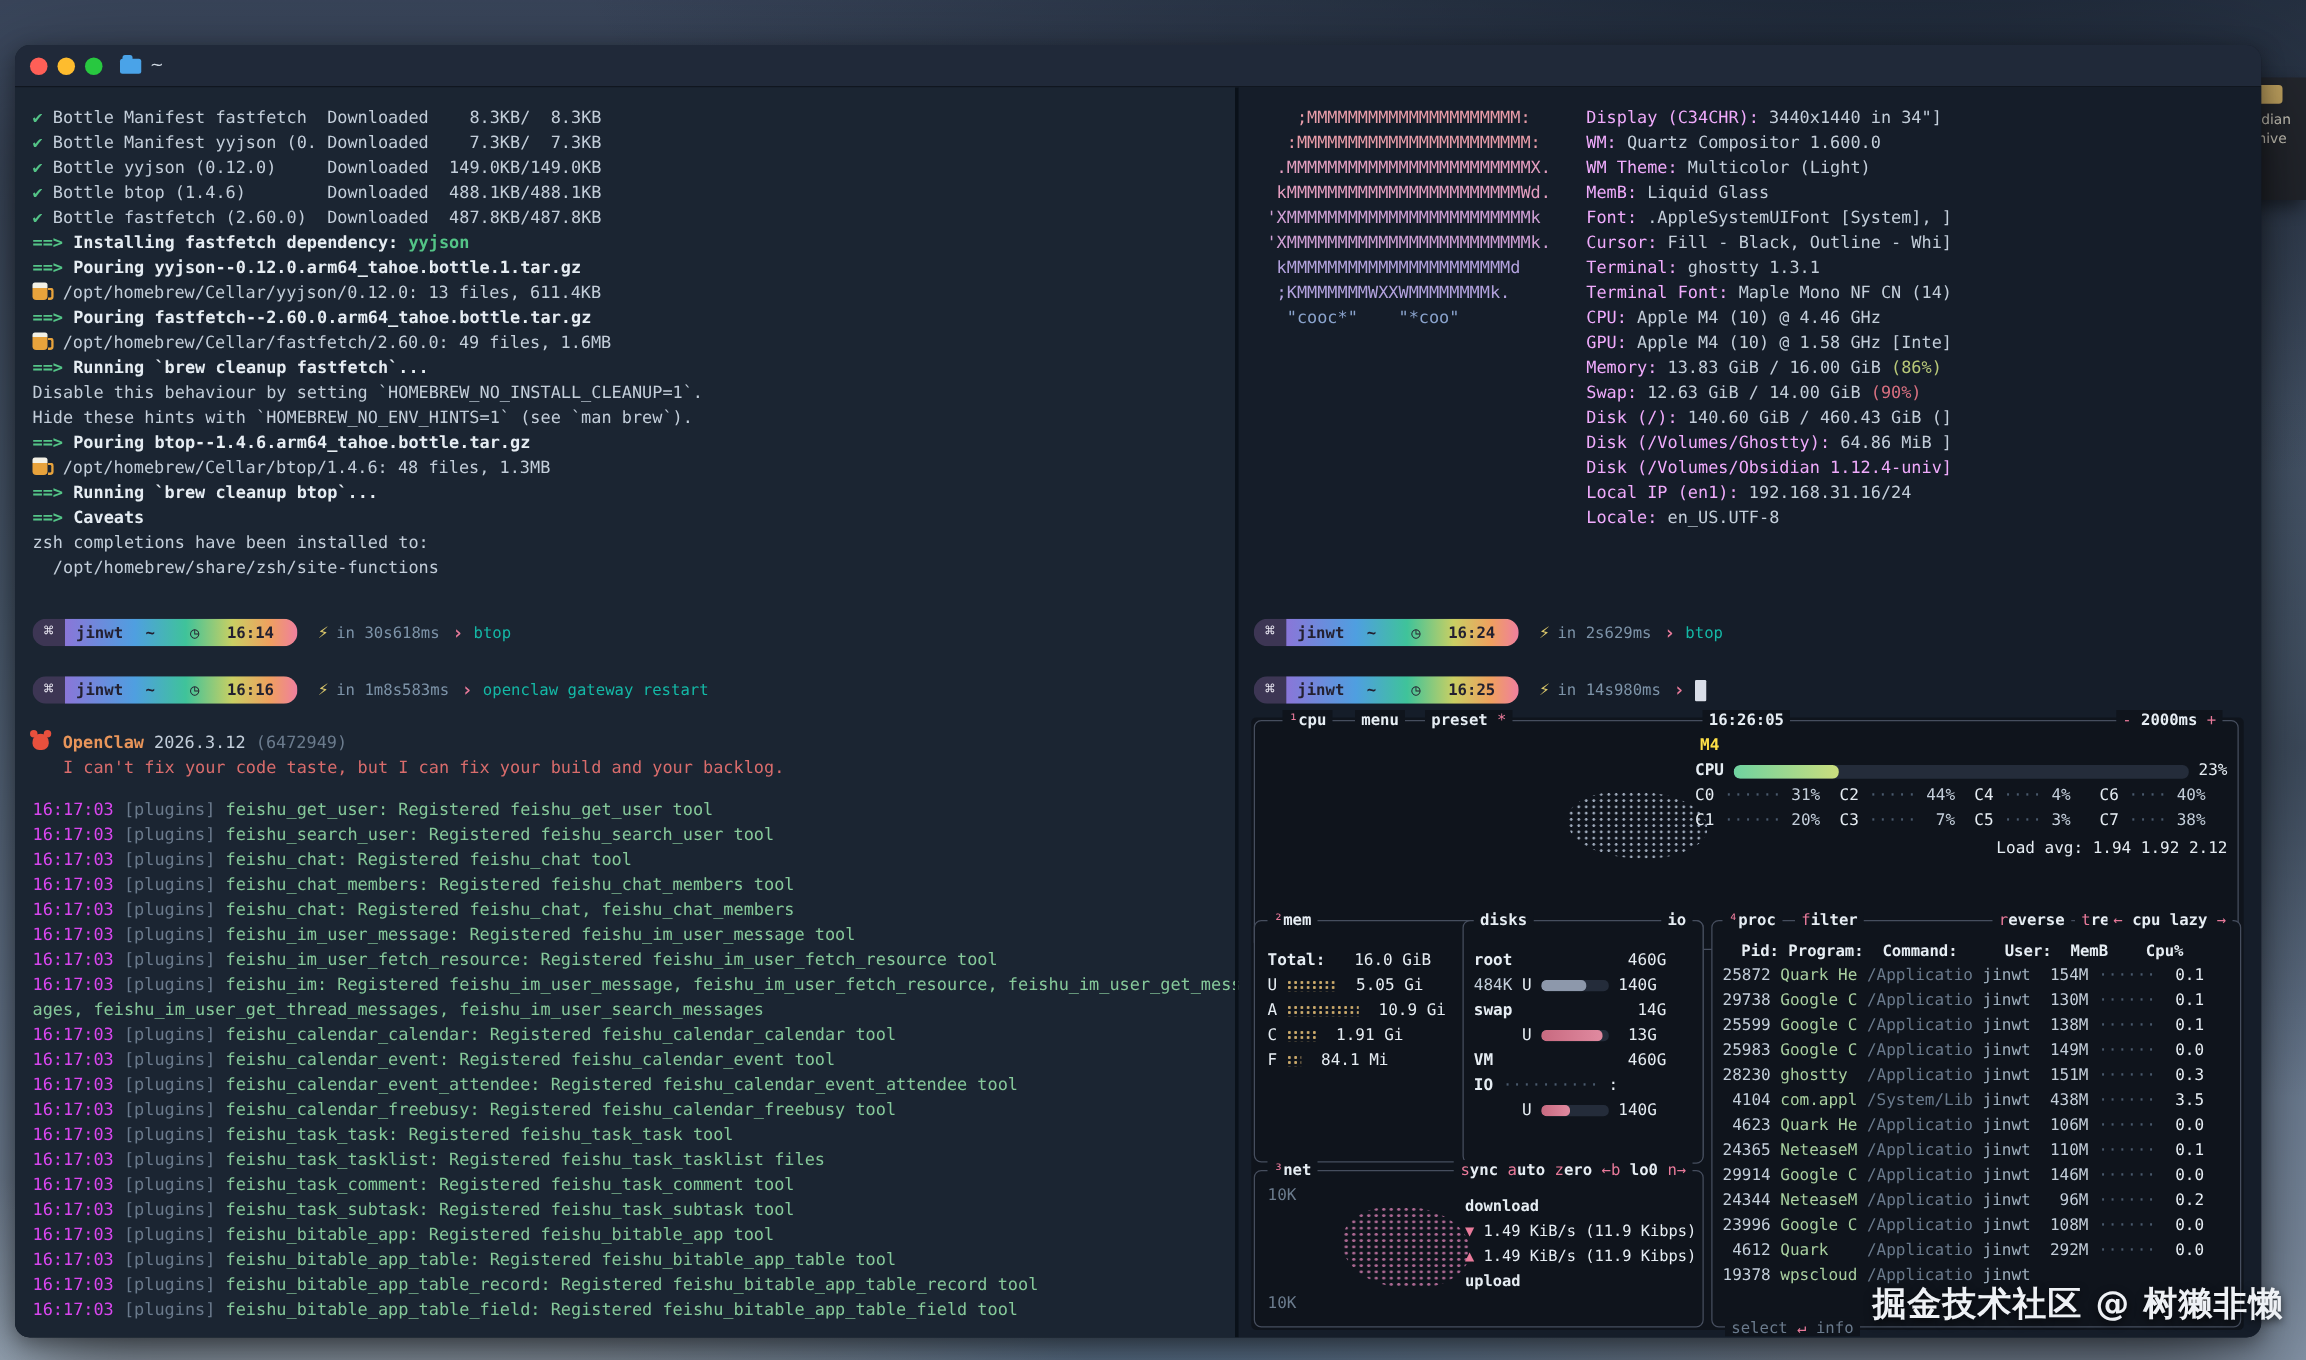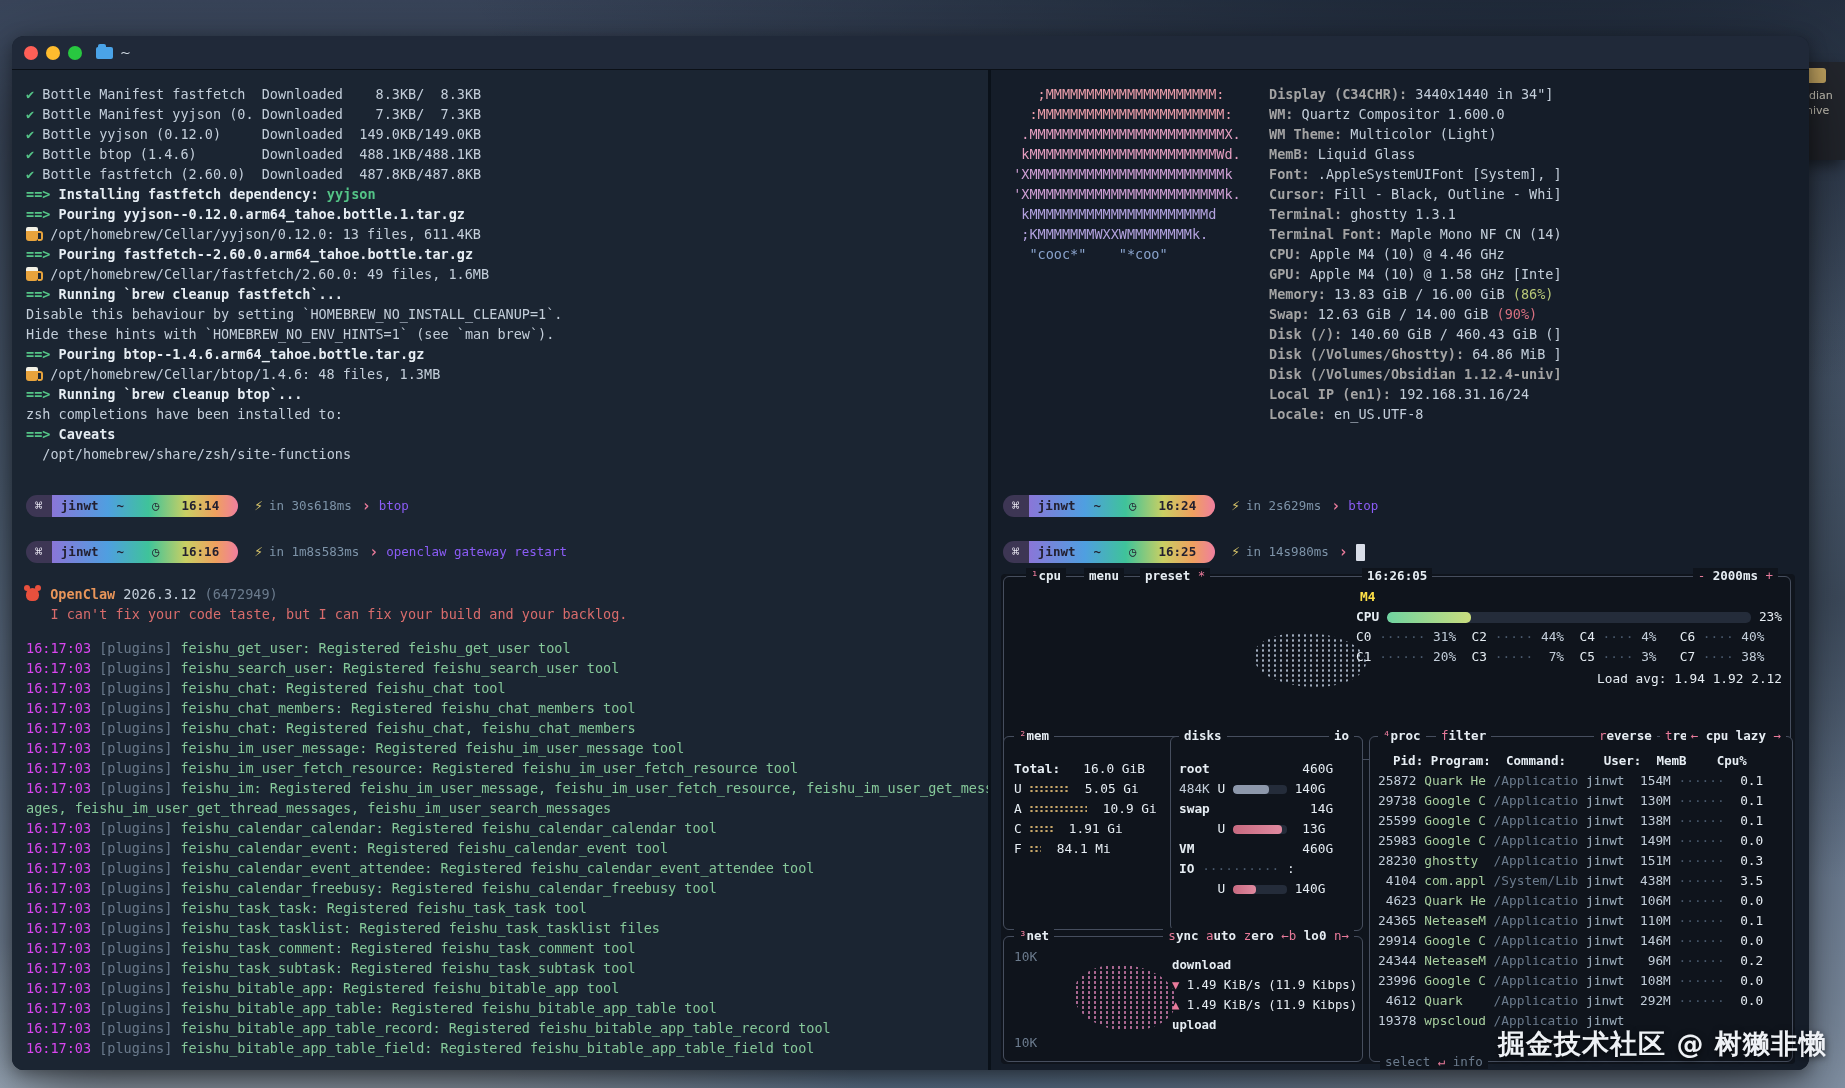--- a/index.html
+++ b/index.html
@@ -32,21 +32,21 @@
   .pane-left{position:absolute;left:0;top:0;width:976px;height:1000px;background:#1b2532;}
   .divider{position:absolute;left:976px;top:0;width:3px;height:1000px;background:#0a1119;}
   .pane-right{position:absolute;left:979px;top:0;width:818px;height:1000px;background:#151d29;}
   .tl{font:13.5px/20px "DejaVu Sans Mono",monospace;white-space:pre;color:#c3ceda;}
   
   .fg{color:#c3ceda;} .wht{color:#e6edf3;} .whtb{color:#e6edf3;font-weight:bold;}
   .dim{color:#6b7b8d;} .dim2{color:#d946ef;} .dots{color:#49596c;}
   .grn{color:#54c487;} .grnb{color:#54c487;font-weight:bold;}
   .msg{color:#86c99a;} .red{color:#d96c6c;} .orgb{color:#e8955a;font-weight:bold;}
   .pnk{color:#e87a9a;}
-  .lab{color:#a3a3a3;font-weight:bold;} .pctg{color:#b8c878;} .pctr{color:#d87080;}
+  .lab{color:#f0abfc;font-weight:normal;} .pctg{color:#b8c878;} .pctr{color:#d87080;}
   .lp1{color:#ea9daa;} .lp2{color:#e49ec0;} .lp3{color:#cf9fd4;} .lp4{color:#b3a2de;} .lp5{color:#8aa3cc;}
   .prog{color:#a8cf9f;} .usr{color:#9fb0bf;}
   
   .icon-beer{display:inline-block;width:12px;height:14px;background:linear-gradient(180deg,#f3f1e6 0 4px,#e8a33c 4px);
     border-radius:2px 2px 3px 3px;position:relative;vertical-align:-2px;margin-right:4px;}
   .icon-beer::after{content:"";position:absolute;right:-5px;top:4px;width:3px;height:6px;border:2px solid #e8a33c;border-left:none;border-radius:0 3px 3px 0;}
   .icon-lobster{display:inline-block;width:13px;height:13px;background:#e8503d;border-radius:50% 50% 42% 42%;position:relative;vertical-align:-2px;margin-right:3px;}
   .icon-lobster::before,.icon-lobster::after{content:"";position:absolute;top:-3px;width:6px;height:6px;background:#e8503d;border-radius:50%;}
   .icon-lobster::before{left:-2px;} .icon-lobster::after{right:-2px;}
   
@@ -65,21 +65,21 @@
   .pill{display:inline-flex;border-radius:12px;overflow:hidden;height:22px;align-items:stretch;}
   .pill .pa{background:#3d3654;color:#eceaf4;padding:0 9px;display:flex;align-items:center;font-size:13px;}
   .pill .pg{background:linear-gradient(90deg,#8a76d8,#4f9fe0 30%,#3fc39a 52%,#c9cf63 72%,#efa05f 88%,#ef7f9f);
     color:#232030;font-weight:bold;display:inline-flex;align-items:center;}
   .pill .pg span{padding:0 9px;}
   .pill .pg .ptime{display:inline-flex;gap:4px;padding:0 10px;}
   .pmetaWrap{margin-left:16px;display:flex;align-items:center;gap:6px;}
   .bolt{color:#d9c66a;font-family:"DejaVu Sans",sans-serif;}
   .pmeta{color:#7d93a8;}
   .chev{color:#e87a9a;font-weight:bold;font-size:15px;margin-left:10px;}
-  .pcmd{color:#8b5cf6;margin-left:8px;}
+  .pcmd{color:#14b8a6;margin-left:8px;}
   .cursor{display:inline-block;width:9px;height:17px;background:#d9dee8;margin-left:8px;border-radius:1px;}
   
   .btop{position:absolute;left:10px;top:504px;width:794px;height:490px;background:#0f141c;border-radius:4px;}
   .bx{position:absolute;border:1px solid #464e5e;border-radius:6px;background:#0f141c;box-sizing:border-box;}
   .bx-cpu{left:2px;top:2px;width:788px;height:184px;}
   .bx-mem{left:2px;top:162px;width:360px;height:194px;}
   .bx-disks{position:absolute;left:166px;top:-1px;width:193px;height:195px;border:1px solid #464e5e;border-radius:6px;box-sizing:border-box;background:#0f141c;}
   .bx-net{left:2px;top:362px;width:360px;height:126px;}
   .bx-proc{left:368px;top:162px;width:424px;height:326px;}
   .tab{position:absolute;top:-9px;background:#0f141c;padding:0 5px;font:12.5px/16px "DejaVu Sans Mono",monospace;white-space:pre;}
@@ -152,22 +152,22 @@
             <div class="tl"><span class="grnb">==&gt;</span><span class="fg"> </span><span class="whtb">Pouring yyjson--0.12.0.arm64_tahoe.bottle.1.tar.gz</span></div>
             <div class="tl"><span class="icon-beer"></span><span class="fg"> /opt/homebrew/Cellar/yyjson/0.12.0: 13 files, 611.4KB</span></div>
             <div class="tl"><span class="grnb">==&gt;</span><span class="fg"> </span><span class="whtb">Pouring fastfetch--2.60.0.arm64_tahoe.bottle.tar.gz</span></div>
             <div class="tl"><span class="icon-beer"></span><span class="fg"> /opt/homebrew/Cellar/fastfetch/2.60.0: 49 files, 1.6MB</span></div>
             <div class="tl"><span class="grnb">==&gt;</span><span class="fg"> </span><span class="whtb">Running `brew cleanup fastfetch`...</span></div>
             <div class="tl"><span class="fg">Disable this behaviour by setting `HOMEBREW_NO_INSTALL_CLEANUP=1`.</span></div>
             <div class="tl"><span class="fg">Hide these hints with `HOMEBREW_NO_ENV_HINTS=1` (see `man brew`).</span></div>
             <div class="tl"><span class="grnb">==&gt;</span><span class="fg"> </span><span class="whtb">Pouring btop--1.4.6.arm64_tahoe.bottle.tar.gz</span></div>
             <div class="tl"><span class="icon-beer"></span><span class="fg"> /opt/homebrew/Cellar/btop/1.4.6: 48 files, 1.3MB</span></div>
             <div class="tl"><span class="grnb">==&gt;</span><span class="fg"> </span><span class="whtb">Running `brew cleanup btop`...</span></div>
+            <div class="tl"><span class="grnb">==&gt;</span><span class="fg"> </span><span class="whtb">Caveats</span></div>
             <div class="tl"><span class="fg">zsh completions have been installed to:</span></div>
-            <div class="tl"><span class="grnb">==&gt;</span><span class="fg"> </span><span class="whtb">Caveats</span></div>
             <div class="tl"><span class="fg">  /opt/homebrew/share/zsh/site-functions</span></div>
           </div>
 
         <div class="pr1 prompt-row">
           <span class="pill">
             <span class="pa">⌘</span>
             <span class="pg">
               <span>jinwt</span>
               <span>~</span>
               <span class="ptime">

